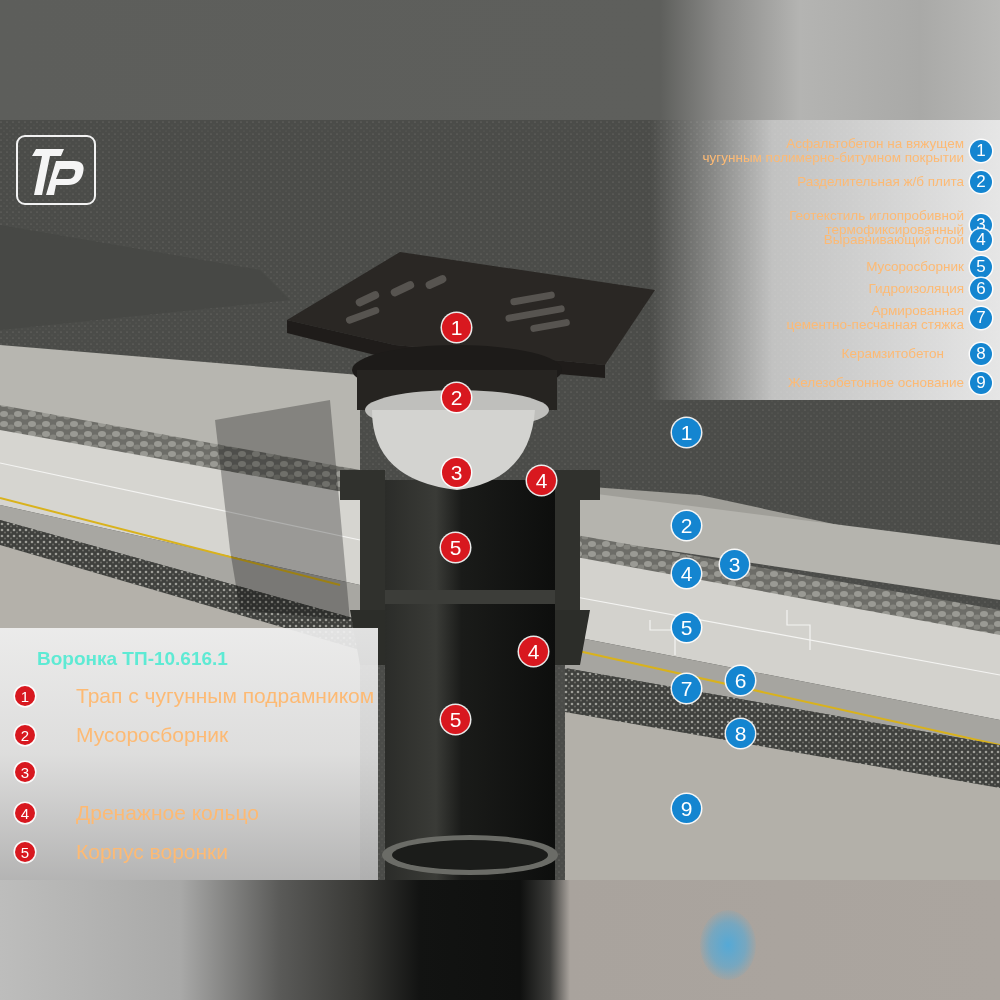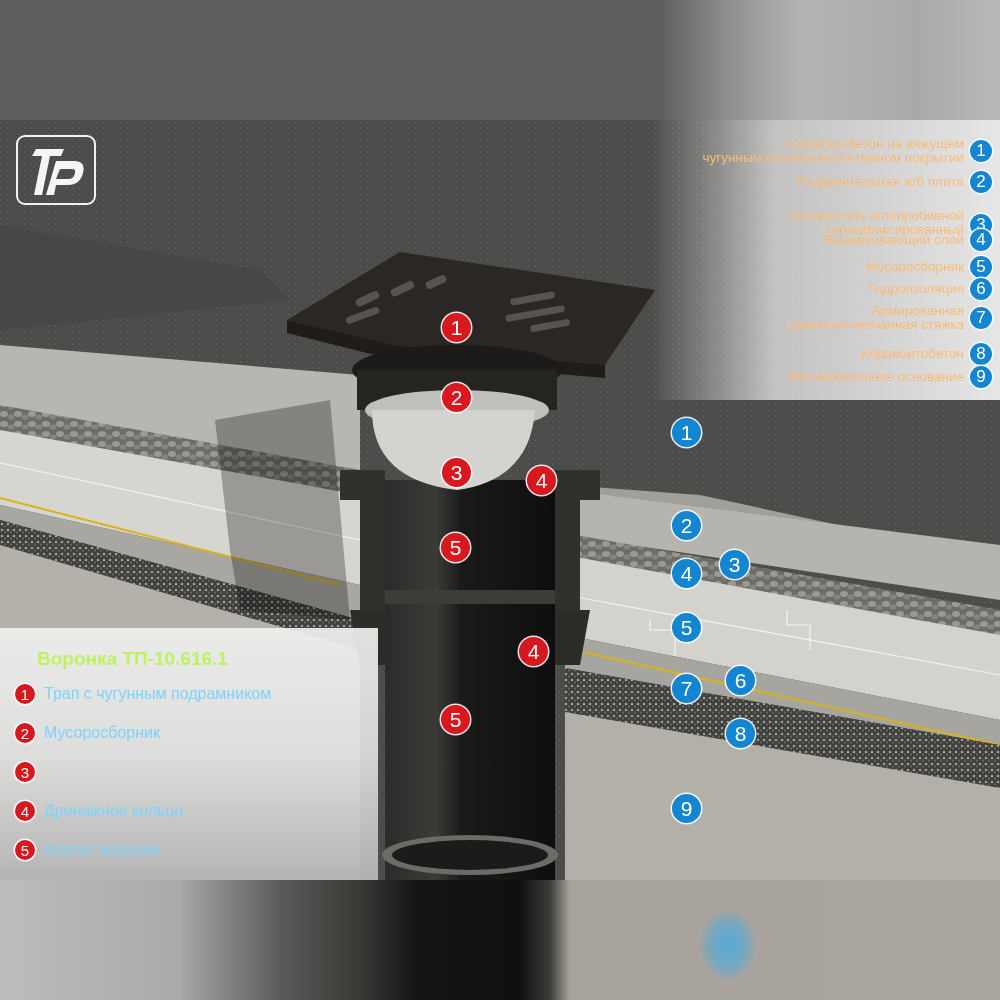--- a/index.html
+++ b/index.html
@@ -33,24 +33,24 @@
   .badge.blue { background: #1485d0; box-shadow: 0 0 0 1.5px rgba(255,255,255,0.9); }
   .badge.red { background: #d8181f; box-shadow: 0 0 0 1.5px rgba(255,255,255,0.9); }
   .legend .badge { width: 22px; height: 22px; font-size: 17px; }
 
   
   .pin { position: absolute; width: 29px; height: 29px; font-size: 21px; }
 
   
   .info-panel { position: absolute; left: 0; top: 628px; width: 378px; height: 252px;
     background: linear-gradient(180deg, rgba(240,240,240,0.92) 0%, rgba(226,226,226,0.9) 50%, rgba(180,180,180,0.95) 100%); }
-  .info-title { position: absolute; left: 37px; top: 648px; font-size: 19px; font-weight: bold; color: #bef264; }
+  .info-title { position: absolute; left: 37px; top: 648px; font-size: 19px; font-weight: bold; color: #5eead4; }
   .info-item { position: absolute; left: 15px; display: flex; align-items: center; }
   .info-item .badge { width: 20px; height: 20px; font-size: 15px; margin-right: 9px; }
-  .info-item .info-text { font-size: 16px; color: #7dd3fc; }
+  .info-item .info-text { font-size: 21px; color: #fdba74; margin-left: 32px; }
 </style>
 </head>
 <body>
 
 <div class="top-band"></div>
 <div class="bottom-band"></div>
 <div class="bottom-blob"></div>
 
 <div class="scene">
   <svg width="1000" height="760" viewBox="0 120 1000 760">
@@ -181,25 +181,25 @@
     <div class="legend-text">Гидроизоляция</div>
     <span class="badge blue">6</span>
   </div>
   <div class="legend-item" style="top:174px;">
     <div class="legend-text">
       <div>Армированная</div>
       <div>цементно-песчанная стяжка</div>
     </div>
     <span class="badge blue">7</span>
   </div>
-  <div class="legend-item" style="top:213px;">
+  <div class="legend-item" style="top:213px;gap:20px;">
     <div class="legend-text">Керамзитобетон</div>
     <span class="badge blue">8</span>
   </div>
-  <div class="legend-item" style="top:236px;margin-left:8px;">
+  <div class="legend-item" style="top:242px;margin-left:8px;">
     <div class="legend-text">Железобетонное основание</div>
     <span class="badge blue">9</span>
   </div>
 </div>
 
 <span class="badge red pin" style="left:442px;top:313px;">1</span>
 <span class="badge red pin" style="left:442px;top:383px;">2</span>
 <span class="badge red pin" style="left:442px;top:458px;">3</span>
 <span class="badge red pin" style="left:527px;top:466px;">4</span>
 <span class="badge red pin" style="left:441px;top:533px;">5</span>

